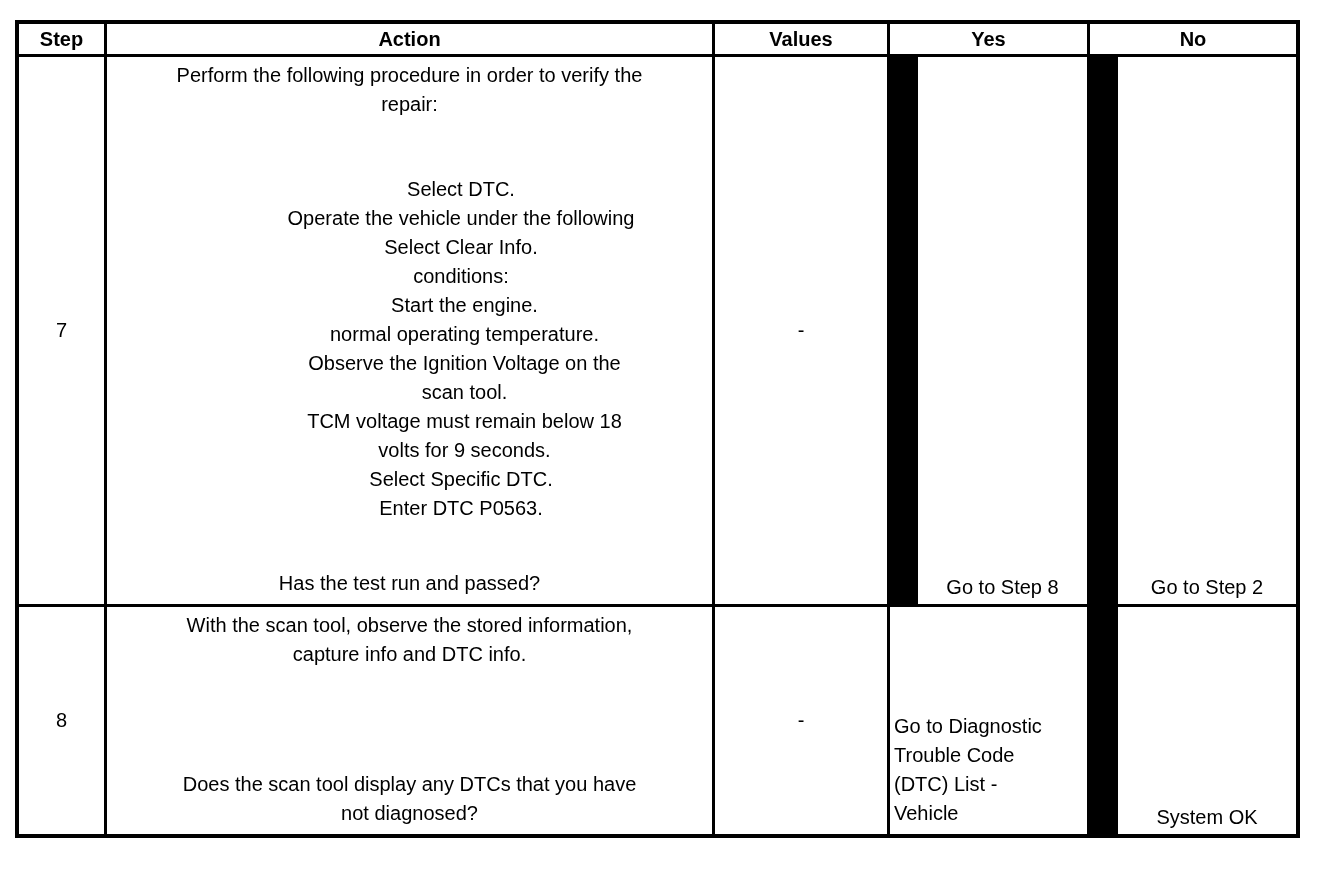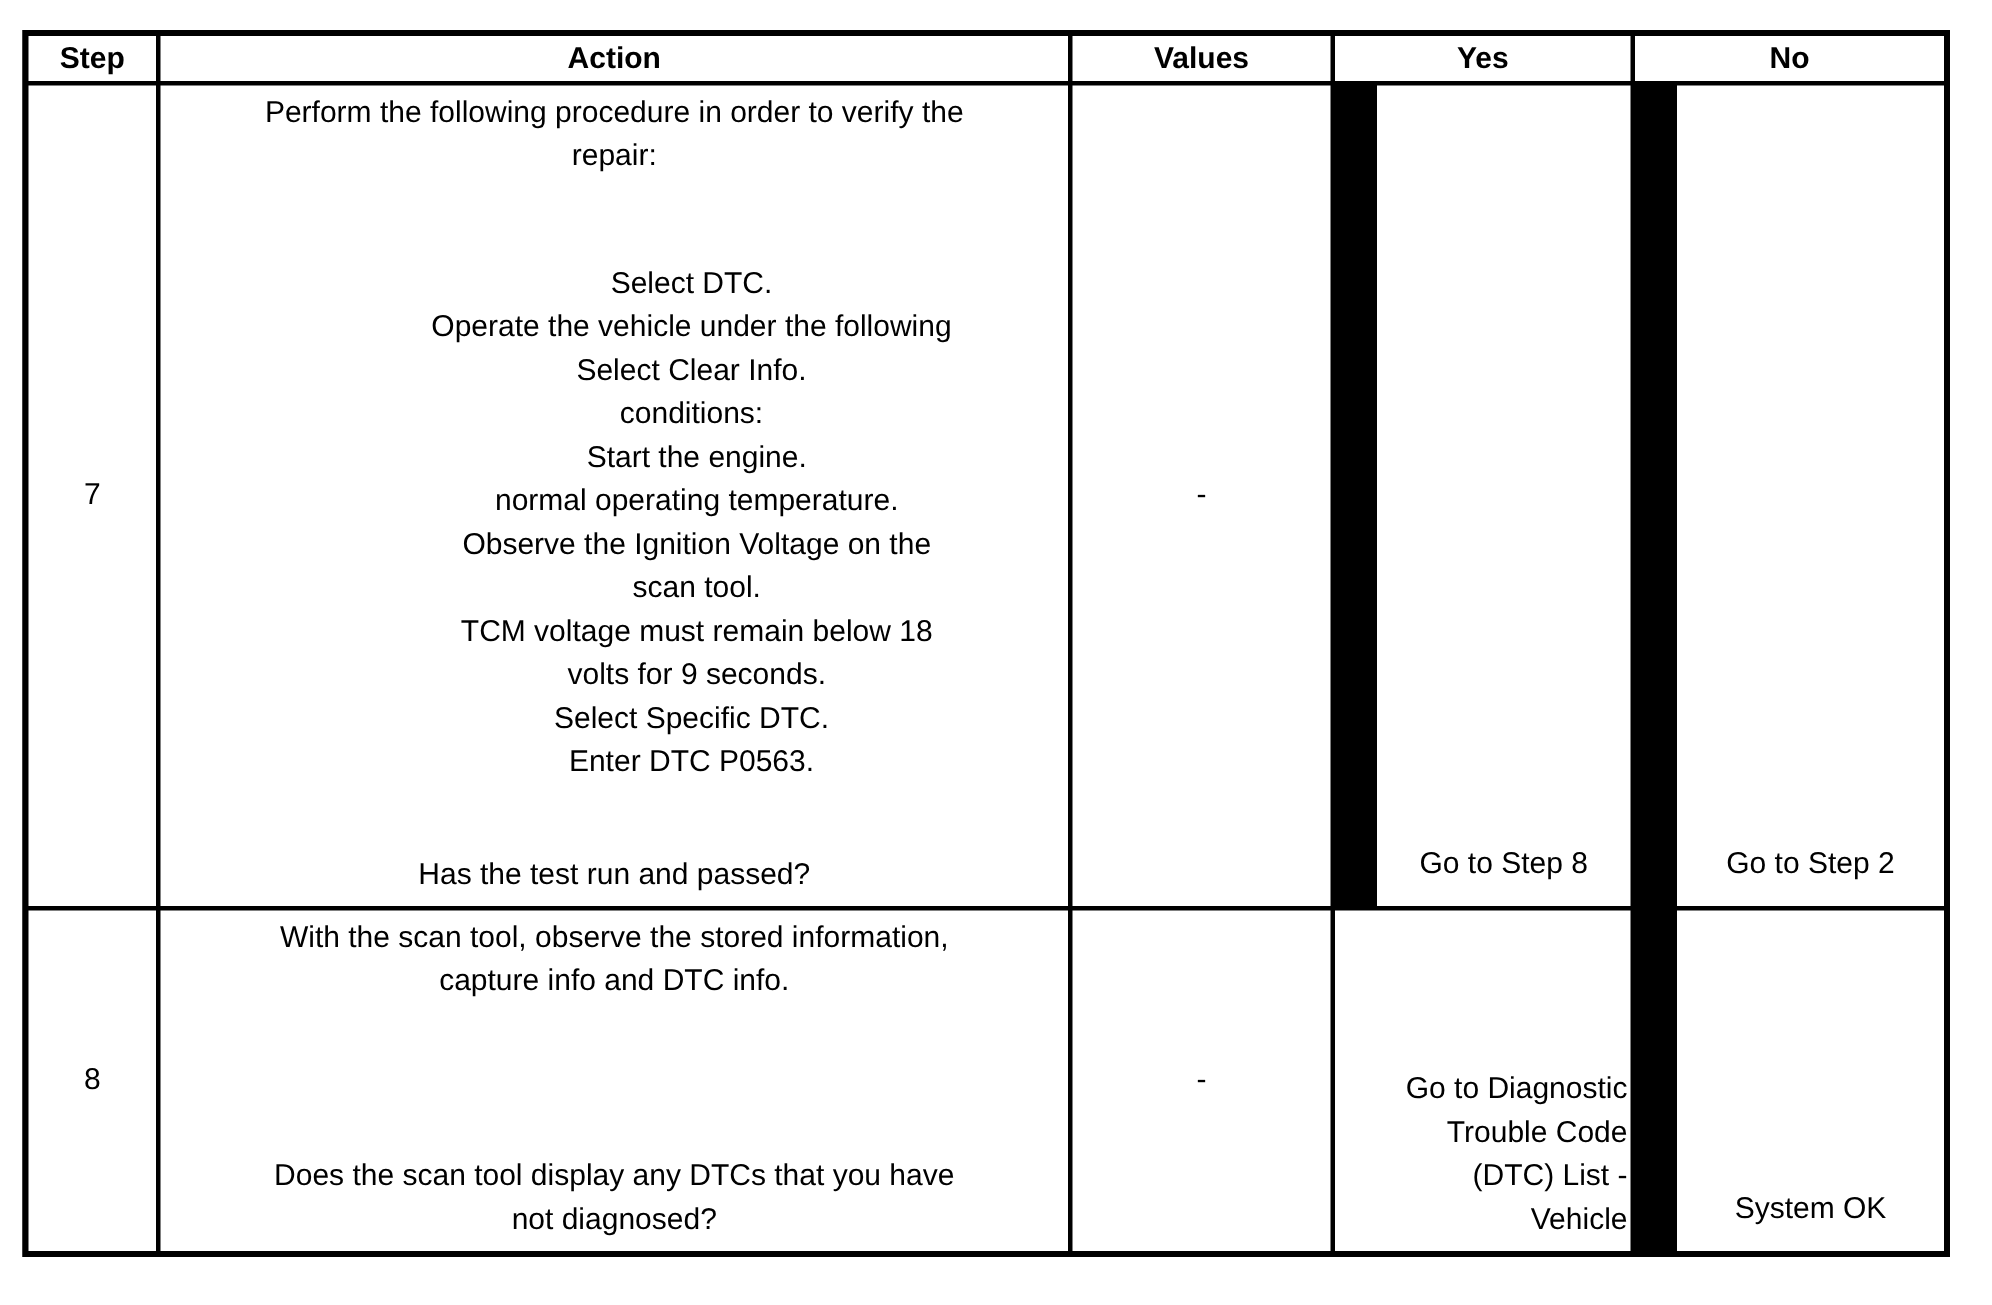--- a/index.html
+++ b/index.html
@@ -57,28 +57,28 @@
   }
   .spacer-56 { height: 56px; flex: 0 0 auto; }
   .ind1 { margin-left: 103px; }
   .ind2 { margin-left: 110px; }
   .question { margin-top: auto; }
   .bottom-center {
     display: flex;
     flex-direction: column;
     justify-content: flex-end;
     align-items: center;
-    padding-bottom: 13px;
+    padding-bottom: 2px;
     margin-left: 28px;
   }
   .bottom-left {
     display: flex;
     flex-direction: column;
     justify-content: flex-end;
-    align-items: flex-end;
+    align-items: flex-start;
     padding: 0 2px 6px 4px;
   }
   .line { display: block; }
 </style>
 </head>
 <body>
 
 <div class="page">
   <div class="diag-table">
 

